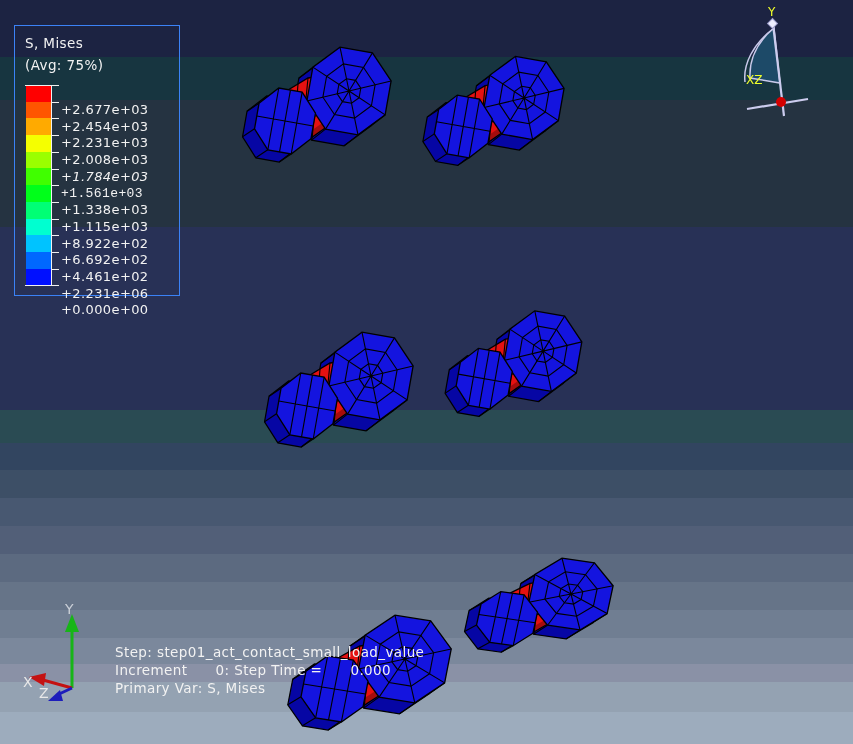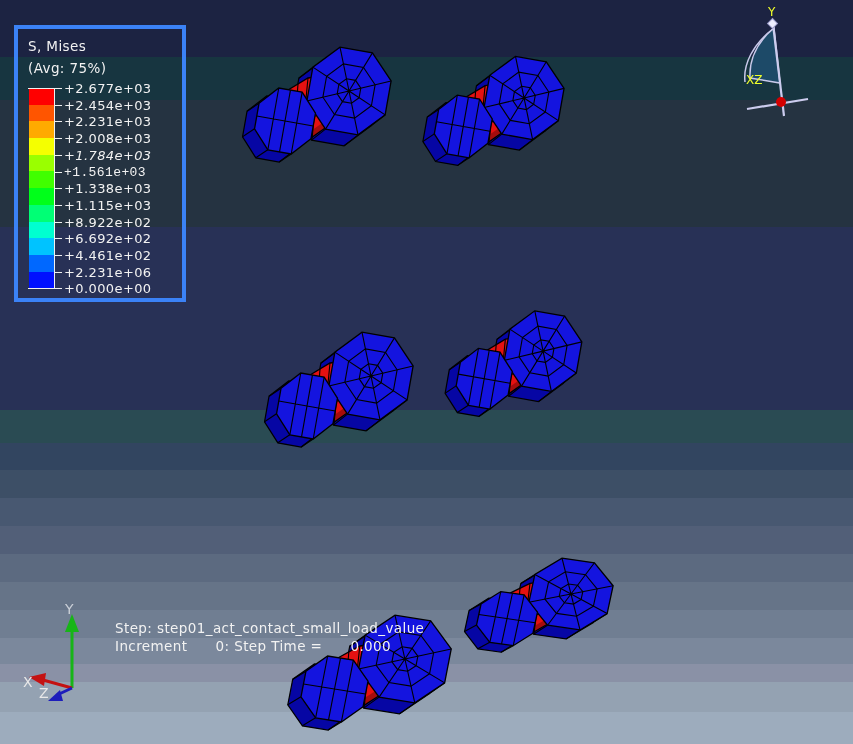--- a/index.html
+++ b/index.html
@@ -29,34 +29,34 @@
   #models{position:absolute;left:0;top:0;z-index:1;}
   .pf{fill:var(--part-blue);stroke:#000;stroke-width:1.3;vector-effect:non-scaling-stroke;}
   .pb{fill:var(--part-blue-dark);stroke:#000;stroke-width:1.2;vector-effect:non-scaling-stroke;}
   .ring{fill:none;stroke:#000;stroke-width:1.1;vector-effect:non-scaling-stroke;}
   .mesh{fill:none;stroke:#000;stroke-width:1.1;vector-effect:non-scaling-stroke;}
   .pr{fill:var(--stress-red);stroke:#000;stroke-width:1.3;vector-effect:non-scaling-stroke;}
   .shade{fill:rgba(0,0,0,.28);stroke:none;}
   .rim{stroke:#000;stroke-width:1.1;vector-effect:non-scaling-stroke;}
   
   #legend{position:absolute;left:14px;top:25px;width:164px;height:269px;
-    border:4px solid #3b82f6;background:transparent;z-index:3;}
+    border:1px solid #3b82f6;background:transparent;z-index:3;}
   #legend .title{position:absolute;left:10px;top:9px;}
   #legend .subtitle{position:absolute;left:10px;top:31px;}
   #legend .stack{position:absolute;left:11px;top:59px;width:25px;}
   #legend .swatch{width:25px;height:16.7px;}
   #legend .vline{position:absolute;left:36px;top:59px;width:1px;height:201px;background:#f0f0f0;}
   .tick{position:absolute;left:36px;width:8px;height:1px;background:#f0f0f0;}
   .tick-long{left:10px;width:34px;}
   .ticklabel{position:absolute;left:46px;height:15px;color:var(--annotation-text);
-    font-size:13px;letter-spacing:.4px;white-space:pre;}
+    font-size:13px;letter-spacing:.4px;white-space:pre;margin-top:24px;}
   
   #stateblock{position:absolute;left:115px;top:620px;z-index:4;}
   #stateblock .line{height:18px;}
-  #stateblock .gap{}
+  #stateblock .gap{margin-top:24px;}
   
   #triad{position:absolute;left:15px;top:592px;z-index:4;}
   #compass{position:absolute;left:735px;top:2px;z-index:4;}
   svg text{font-family:"DejaVu Sans","Liberation Sans",sans-serif;}
 </style>
 </head>
 <body>
 
 <svg id="models" width="853" height="744">
   <defs>
@@ -158,13 +158,14 @@
   <line x1="57" y1="96" x2="42" y2="103" stroke="#1d1dbb" stroke-width="3"></line>
   <polygon points="33,109 45,98 48,109" fill="#1d1dbb"></polygon>
   <text x="50" y="22" font-size="14" fill="#c9ced6">Y</text>
   <text x="8" y="95" font-size="14" fill="#e8e8e8">X</text>
   <text x="24" y="106" font-size="14" fill="#e8e8e8">Z</text>
 </svg>
 
 <div id="stateblock">
   <div class="line txt gap">Step: step01_act_contact_small_load_value</div>
   <div class="line txt">Increment      0: Step Time =      0.000</div>
+  <div class="line txt">Primary Var: S, Mises</div>
 </div>
 
 </body></html>

